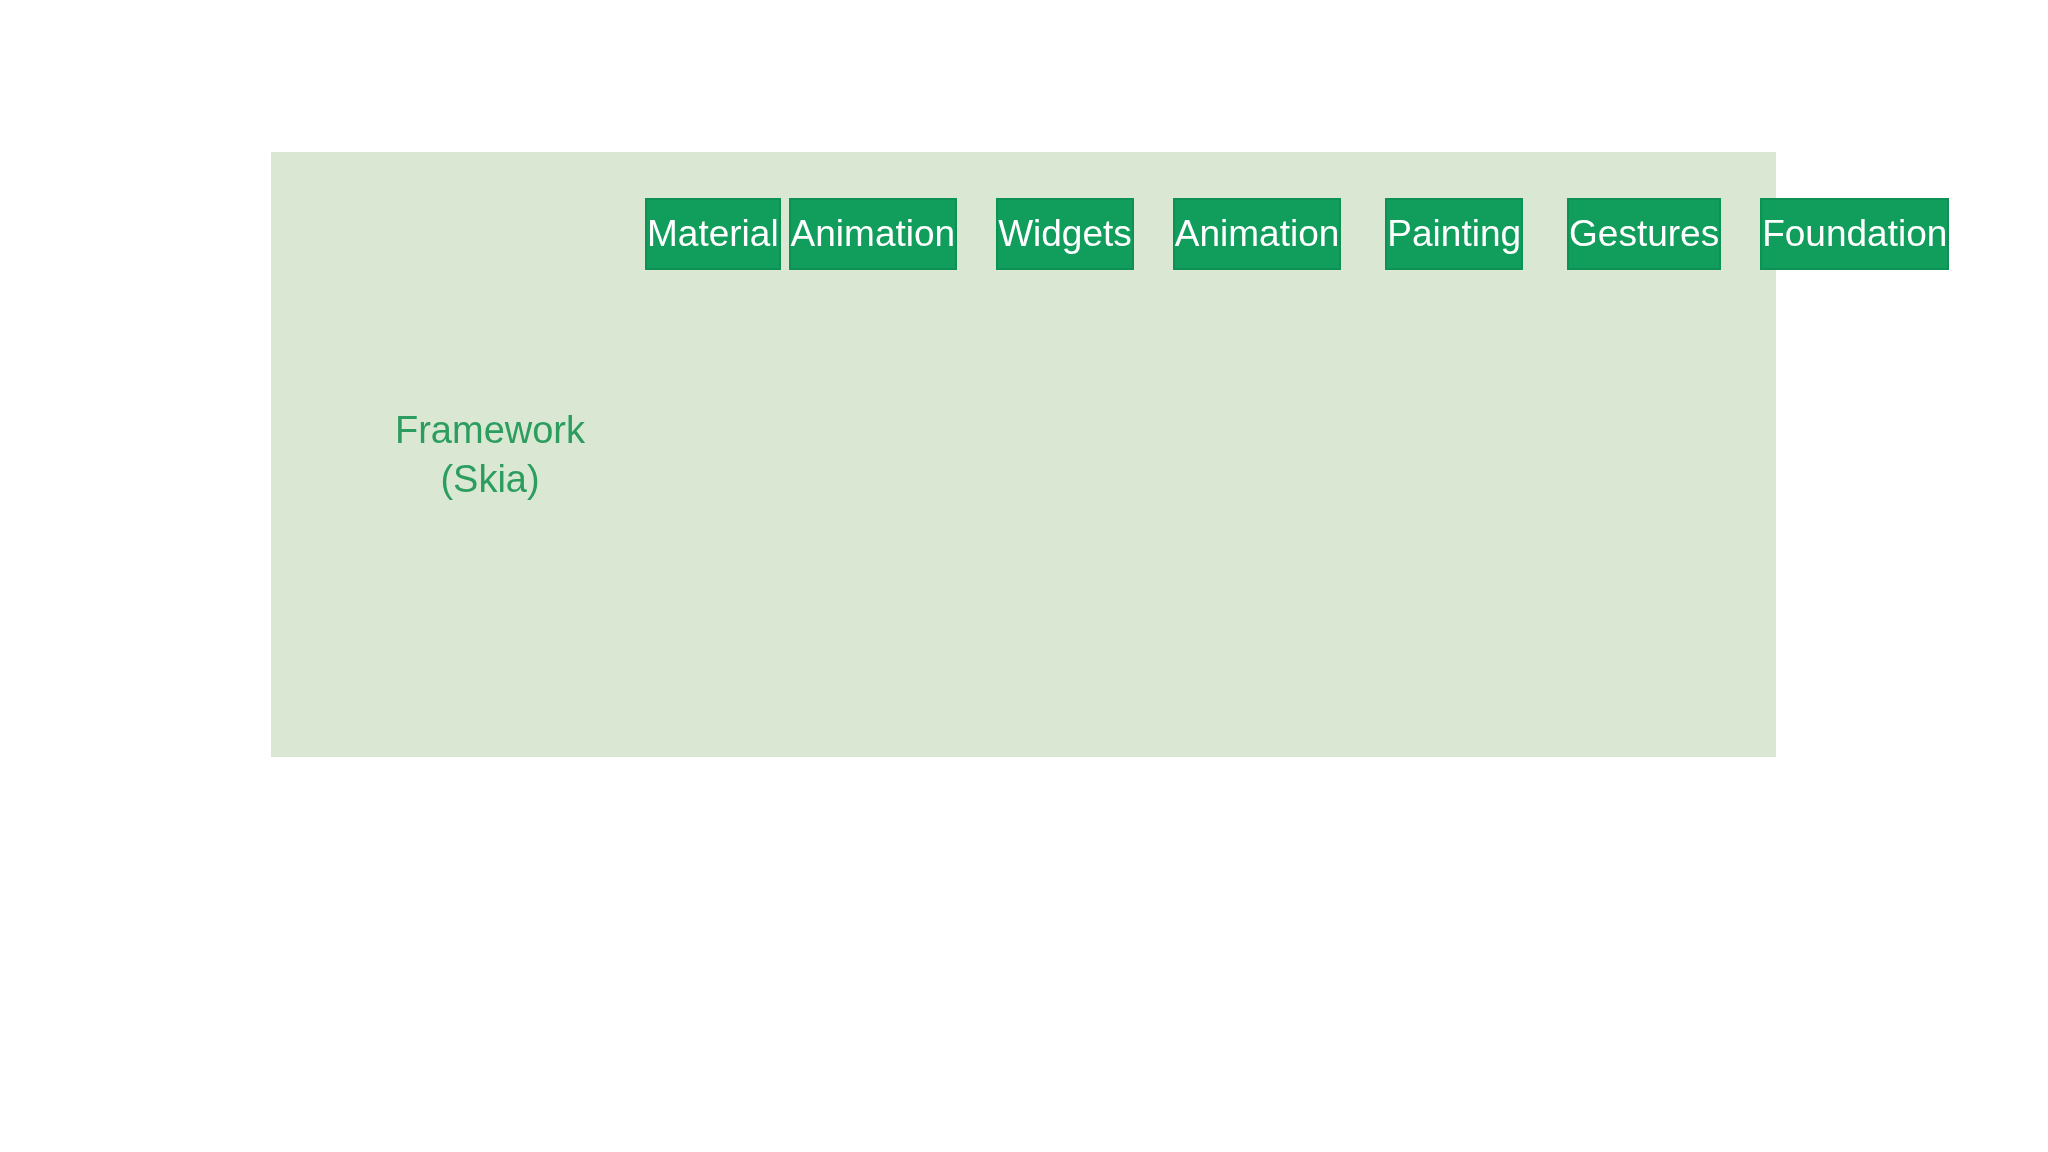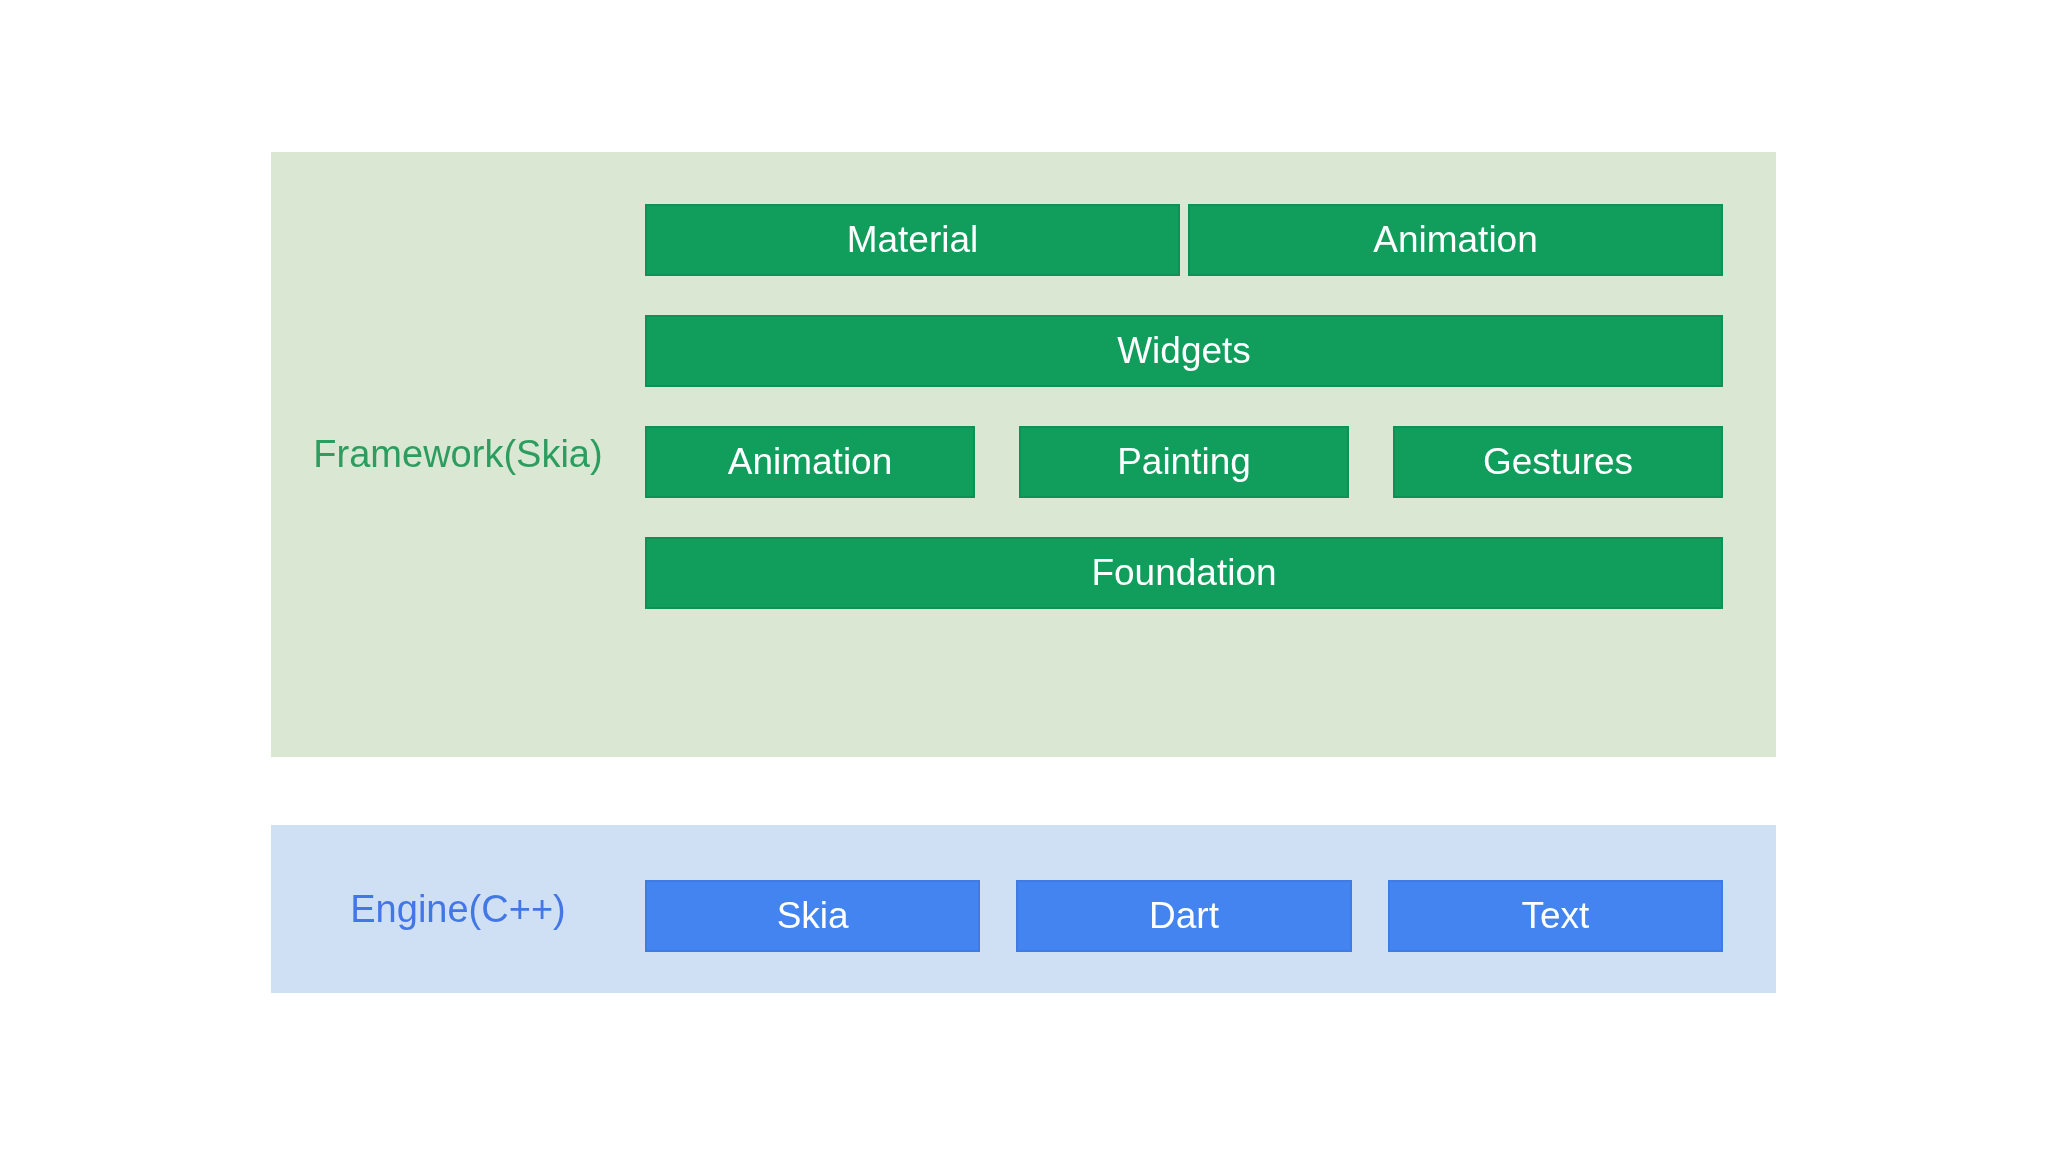--- a/index.html
+++ b/index.html
@@ -32,37 +32,38 @@
     height: 168px;
     background: var(--engine-bg, #cfe0f4);
   }
   .layer-label {
     position: absolute;
     left: 0;
     top: 0;
     width: 374px;
     height: 100%;
     display: flex;
-    flex-direction: row;
+    flex-direction: column;
     align-items: center;
     justify-content: center;
     font-size: 38px;
     line-height: 49px;
     text-align: center;
+    padding-left: 32px;
   }
   .framework-panel .layer-label { color: var(--framework-label, #2c9d5f); }
   .engine-panel .layer-label { color: var(--engine-label, #4377e6); }
 
   .rows {
     position: absolute;
     left: 374px;
-    top: 52px;
+    top: 46px;
     width: 1078px;
     display: flex;
-    flex-direction: column;
+    flex-direction: row;
     gap: 39px;
   }
   .row {
     display: flex;
     height: 72px;
   }
   .row-pair   { gap: 8px; }
   .row-triple { gap: 44px; }
 
   .box {
@@ -114,25 +115,14 @@
         <div class="box green-box">Animation</div>
         <div class="box green-box">Painting</div>
         <div class="box green-box">Gestures</div>
       </div>
       <div class="row">
         <div class="box green-box">Foundation</div>
       </div>
     </div>
   </div>
 
-  <div class="layer-panel engine-panel">
-    <div class="layer-label">
-      <div>Engine</div>
-      <div>(C++)</div>
-    </div>
-    <div class="engine-boxes">
-      <div class="box blue-box">Skia</div>
-      <div class="box blue-box">Dart</div>
-      <div class="box blue-box">Text</div>
-    </div>
-  </div>
 
 </div>
 
 </body></html>

